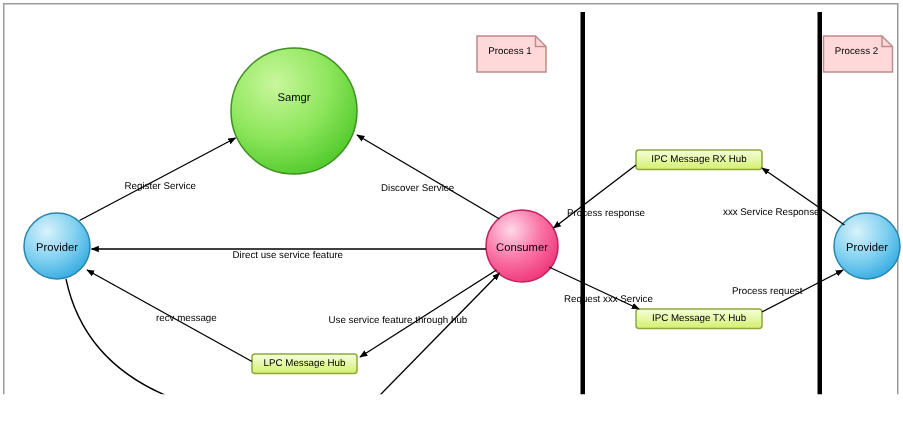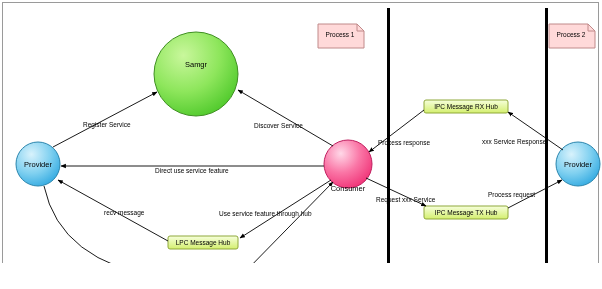--- a/index.html
+++ b/index.html
@@ -140,21 +140,21 @@
     <path d="M563,150 L508,112" fill="none" stroke="#000000" stroke-width="0.9" marker-end="url(#arrow)"></path>
 
     <path d="M508,208 L562,180" fill="none" stroke="#000000" stroke-width="0.9" marker-end="url(#arrow)"></path>
   </svg>
 
   <div class="node-label" style="left:156px; top:60px; width:80px;">
     <div>Samgr</div>
     <div style="height:6px"></div>
   </div>
   <div class="node-label" style="left:8px; top:160px; width:60px;">Provider</div>
-  <div class="node-label" style="left:318px; top:160px; width:60px;margin-top:24px;">Consumer</div>
+  <div class="node-label" style="left:318px; top:160px; width:60px;">Consumer</div>
   <div class="node-label" style="left:548px; top:160px; width:60px;">Provider</div>
 
   <div class="box-label" style="left:168px; top:239px; width:70px;">LPC Message Hub</div>
   <div class="box-label" style="left:165px; top:275px; width:76px;">LPC Broadcast Hub</div>
   <div class="box-label" style="left:424px; top:103px; width:84px;">IPC Message RX Hub</div>
   <div class="box-label" style="left:424px; top:209px; width:84px;">IPC Message TX Hub</div>
 
   <div class="note-label" style="left:318px; top:31px; width:44px;">Process 1</div>
   <div class="note-label" style="left:549px; top:31px; width:44px;">Process 2</div>
 

